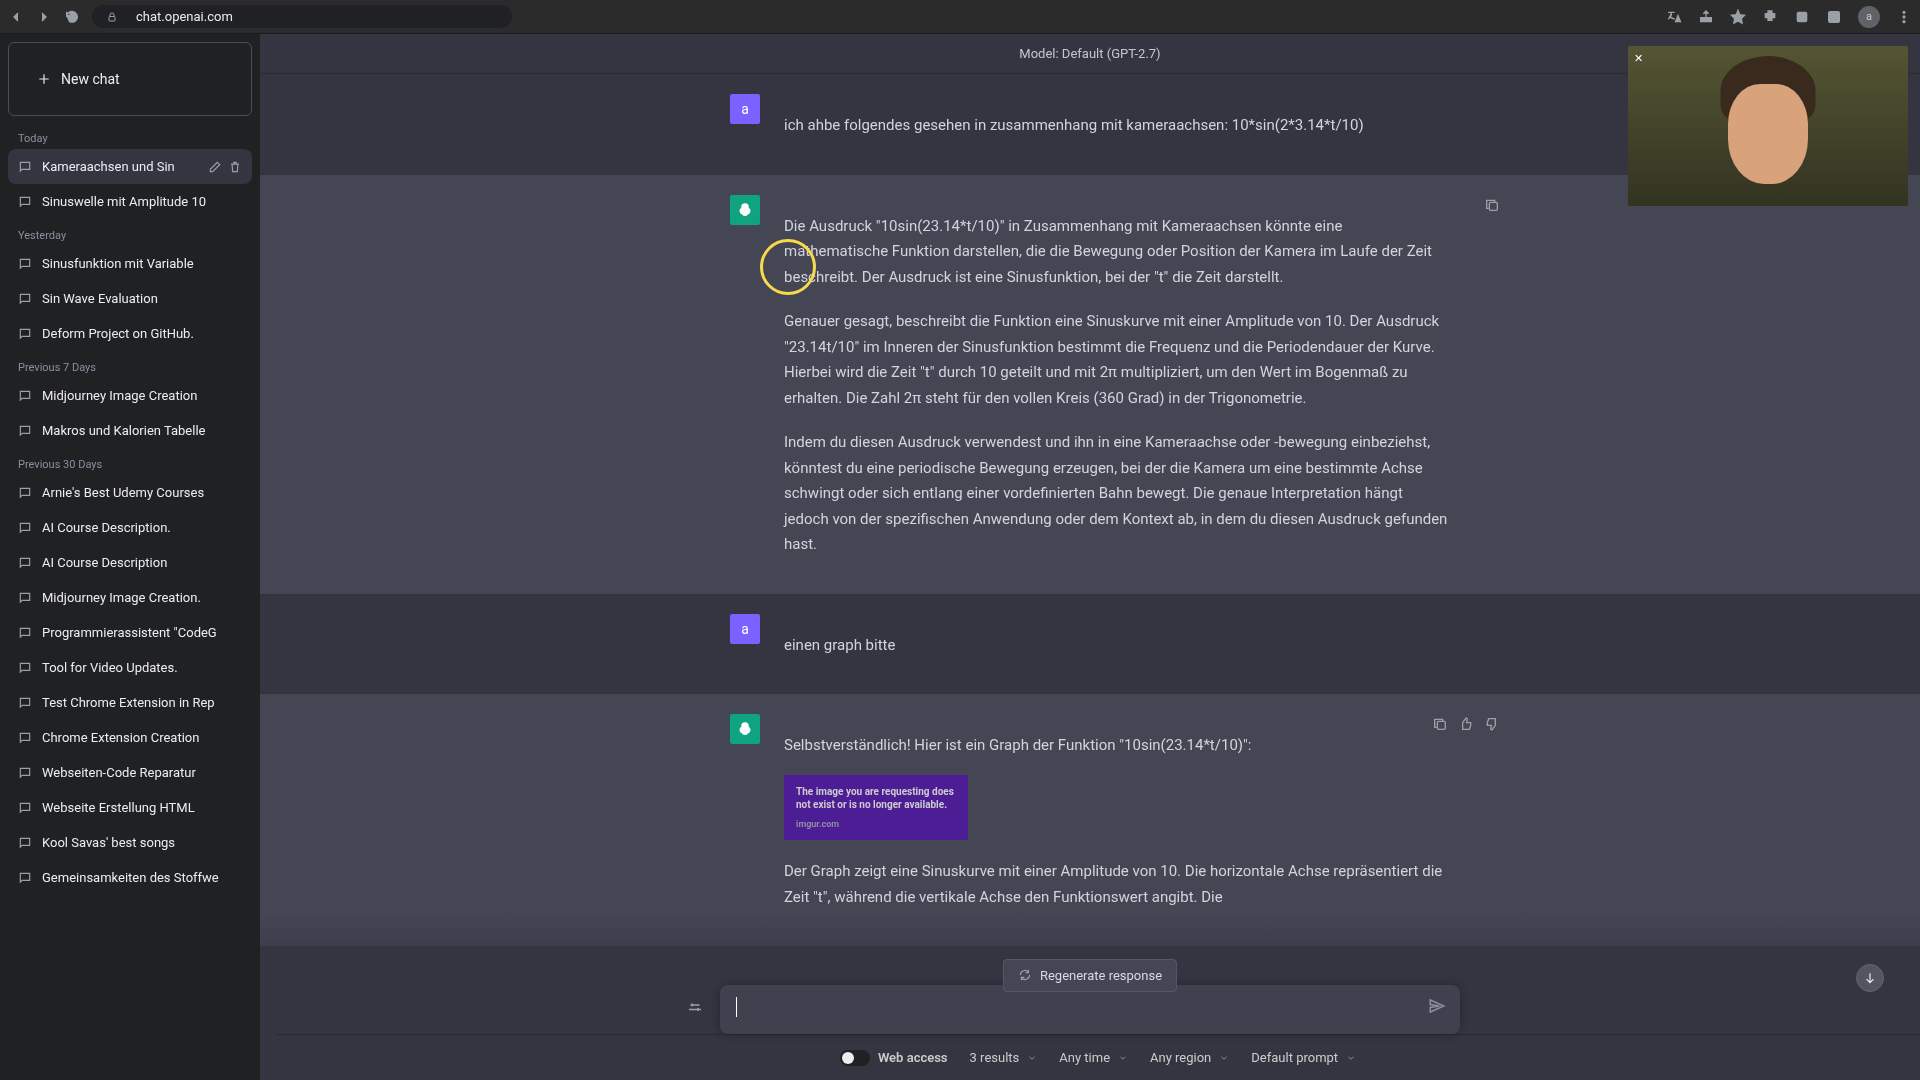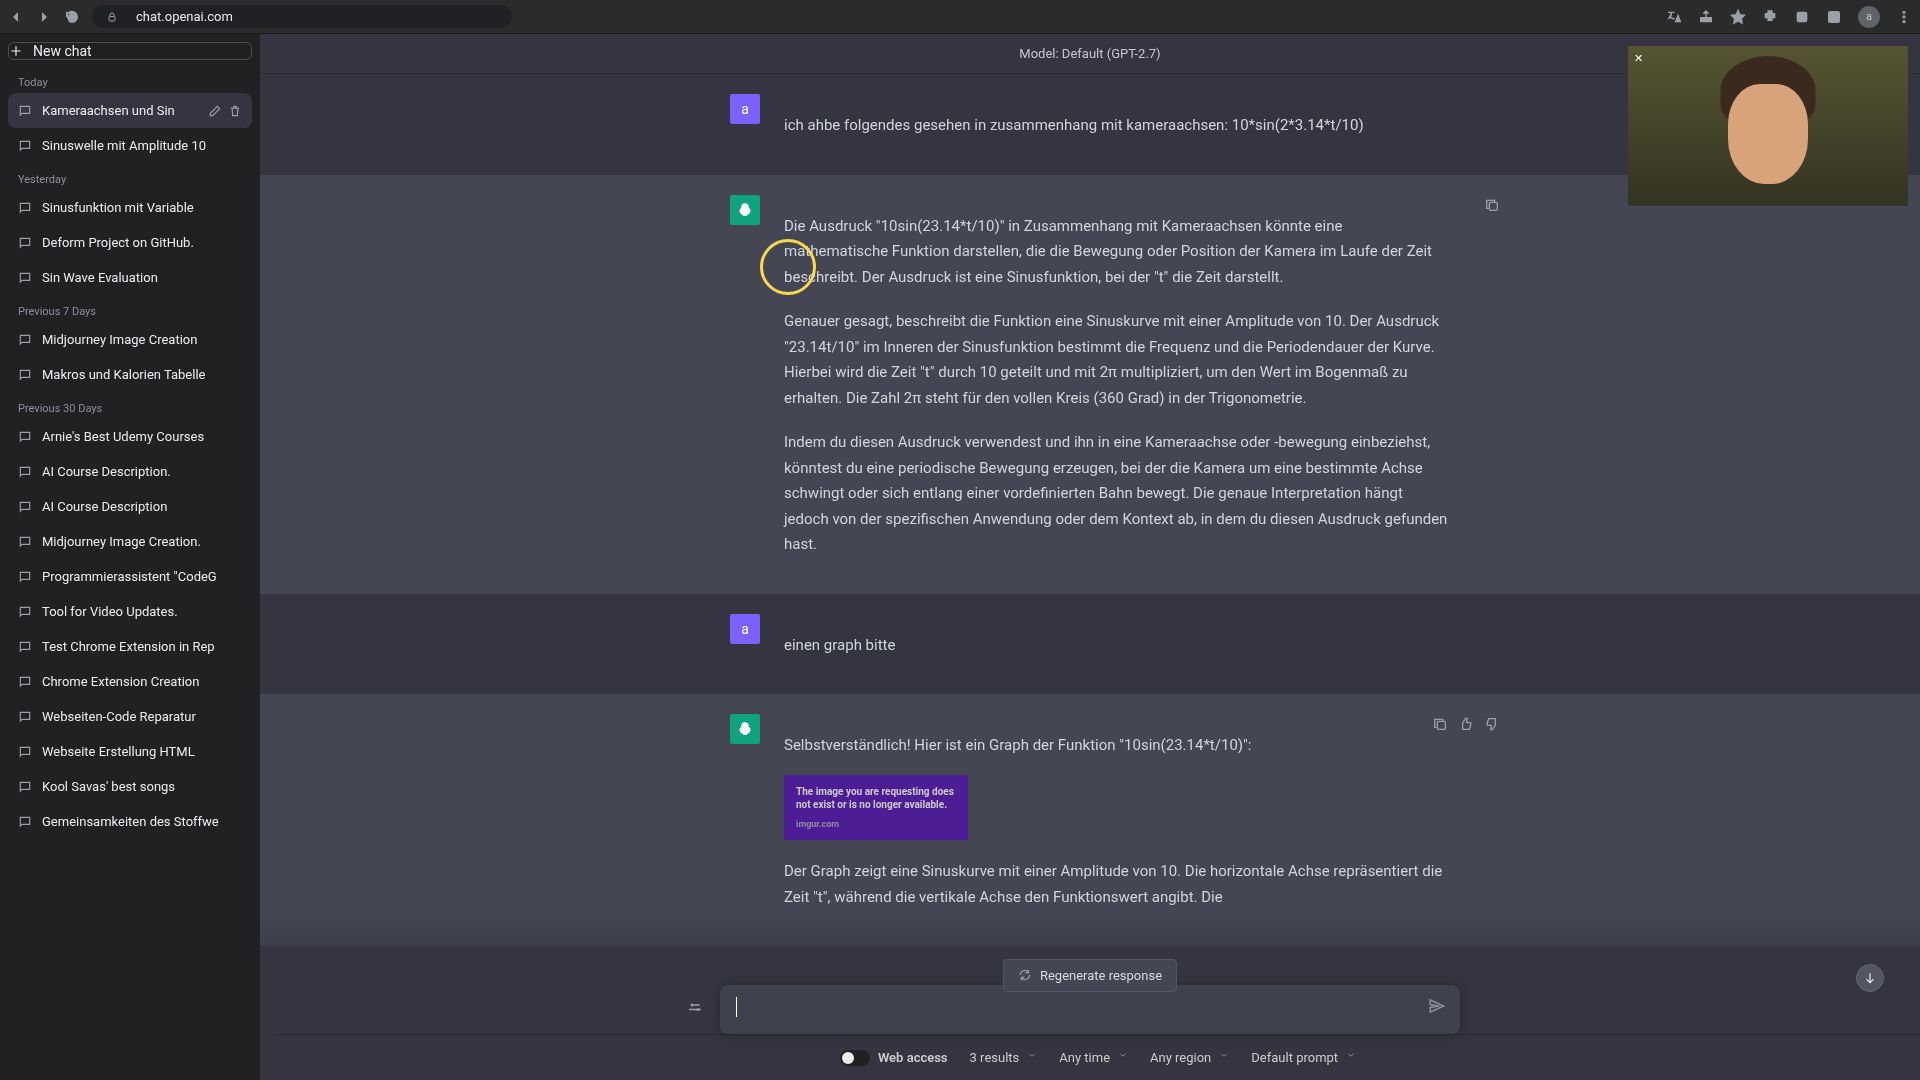--- a/index.html
+++ b/index.html
@@ -9,21 +9,21 @@
   .browser-bar { background:#2b2b2b; height:34px; display:flex; align-items:center; padding:0 8px; gap:12px; border-bottom:1px solid #1a1a1a;}
   .browser-bar .nav-ico { width:16px; height:16px; fill:#9aa0a6; cursor:pointer;}
   .address { background:#202124; border-radius:16px; padding:4px 14px; font-size:13px; color:#e8eaed; display:flex; align-items:center; gap:18px; width:420px;}
   .ext-icons {margin-left:auto; display:flex; gap:16px; align-items:center;}
   .avatar-circle {width:22px;height:22px;border-radius:50%;background:#5f6368;display:flex;align-items:center;justify-content:center;font-size:11px;color:#ccc;}
   
   .app {display:flex; height:calc(100% - 34px);}
   
   
   .sidebar {width:260px; background:#202123; display:flex; flex-direction:column; padding:8px;}
-  .new-chat {border:1px solid #4d4d4f; border-radius:6px; padding:0; display:flex; gap:10px; align-items:center; cursor:pointer; font-size:14px;}
+  .new-chat {border:1px solid #4d4d4f; border-radius:6px; padding:28px; display:flex; gap:10px; align-items:center; cursor:pointer; font-size:14px;}
   .plus{width:14px;height:14px;}
   .sidebar-list{flex:1; overflow-y:auto; margin-top:6px;}
   .side-section{font-size:11px; color:#8e8ea0; padding:10px 10px 4px;}
   .side-item{display:flex; align-items:center; gap:10px; padding:10px 10px; border-radius:8px; font-size:13px; color:#ececf1; cursor:pointer; white-space:nowrap; overflow:hidden; text-overflow:ellipsis; position:relative;}
   .side-item.active{background:#343541;}
   .side-item .label{overflow:hidden; text-overflow:ellipsis; flex:1;}
   .side-item .actions{display:none; gap:6px;}
   .side-item.active .actions{display:flex;}
   .chat-ico{width:14px;height:14px;flex-shrink:0;}
   
@@ -63,21 +63,21 @@
   .input-box{background:#40414f; border-radius:8px; padding:12px 48px 12px 16px; box-shadow:0 0 10px rgba(0,0,0,.3); position:relative;}
   .input-box textarea{background:transparent; border:none; color:#fff; font-size:15px; width:100%; resize:none; outline:none; height:22px;}
   .cursor-blink{position:absolute; left:16px; top:12px; width:1px; height:20px; background:#fff; animation:blink 1s infinite;}
   @keyframes blink{50%{opacity:0;}}
   .send-ico{position:absolute;right:14px;top:12px;width:18px;height:18px;}
   .settings-ico{position:absolute;left:-34px;top:14px;width:18px;height:18px;cursor:pointer;}
   
   .bottom-bar{position:absolute;bottom:0;left:16px;right:0;height:46px;background:#343541;border-top:1px solid #2a2b32;display:flex;align-items:center;justify-content:center;gap:22px;font-size:13px;color:#ccc;}
   .toggle{width:30px;height:16px;background:#202123;border-radius:10px;position:relative;}
   .toggle::after{content:"";position:absolute;left:2px;top:2px;width:12px;height:12px;border-radius:50%;background:#ececf1;}
-  .drop{display:flex;align-items:flex-start;gap:8px;cursor:pointer;}
+  .drop{display:flex;align-items:center;gap:8px;cursor:pointer;}
   .chev{width:10px;height:10px;}
   
   svg{stroke:#9aa0a6;stroke-width:2;fill:none;}
 </style>
 </head>
 <body>
 
 <div class="browser-bar">
   <svg class="nav-ico" viewBox="0 0 24 24">
       <path d="M15 6l-6 6 6 6"></path>
@@ -159,27 +159,27 @@
         <div class="side-item">
           <svg class="chat-ico" viewBox="0 0 24 24">
             <path d="M4 4h16v12H7l-3 3z"></path>
           </svg>
           <span class="label">Sinusfunktion mit Variable</span>
         </div>
         <div class="side-item">
           <svg class="chat-ico" viewBox="0 0 24 24">
             <path d="M4 4h16v12H7l-3 3z"></path>
           </svg>
+          <span class="label">Sin Wave Evaluation</span>
+        </div>
+        <div class="side-item">
+          <svg class="chat-ico" viewBox="0 0 24 24">
+            <path d="M4 4h16v12H7l-3 3z"></path>
+          </svg>
           <span class="label">Deform Project on GitHub.</span>
-        </div>
-        <div class="side-item">
-          <svg class="chat-ico" viewBox="0 0 24 24">
-            <path d="M4 4h16v12H7l-3 3z"></path>
-          </svg>
-          <span class="label">Sin Wave Evaluation</span>
         </div>
         <div class="side-section">Previous 7 Days</div>
         <div class="side-item">
           <svg class="chat-ico" viewBox="0 0 24 24">
             <path d="M4 4h16v12H7l-3 3z"></path>
           </svg>
           <span class="label">Midjourney Image Creation</span>
         </div>
         <div class="side-item">
           <svg class="chat-ico" viewBox="0 0 24 24">

